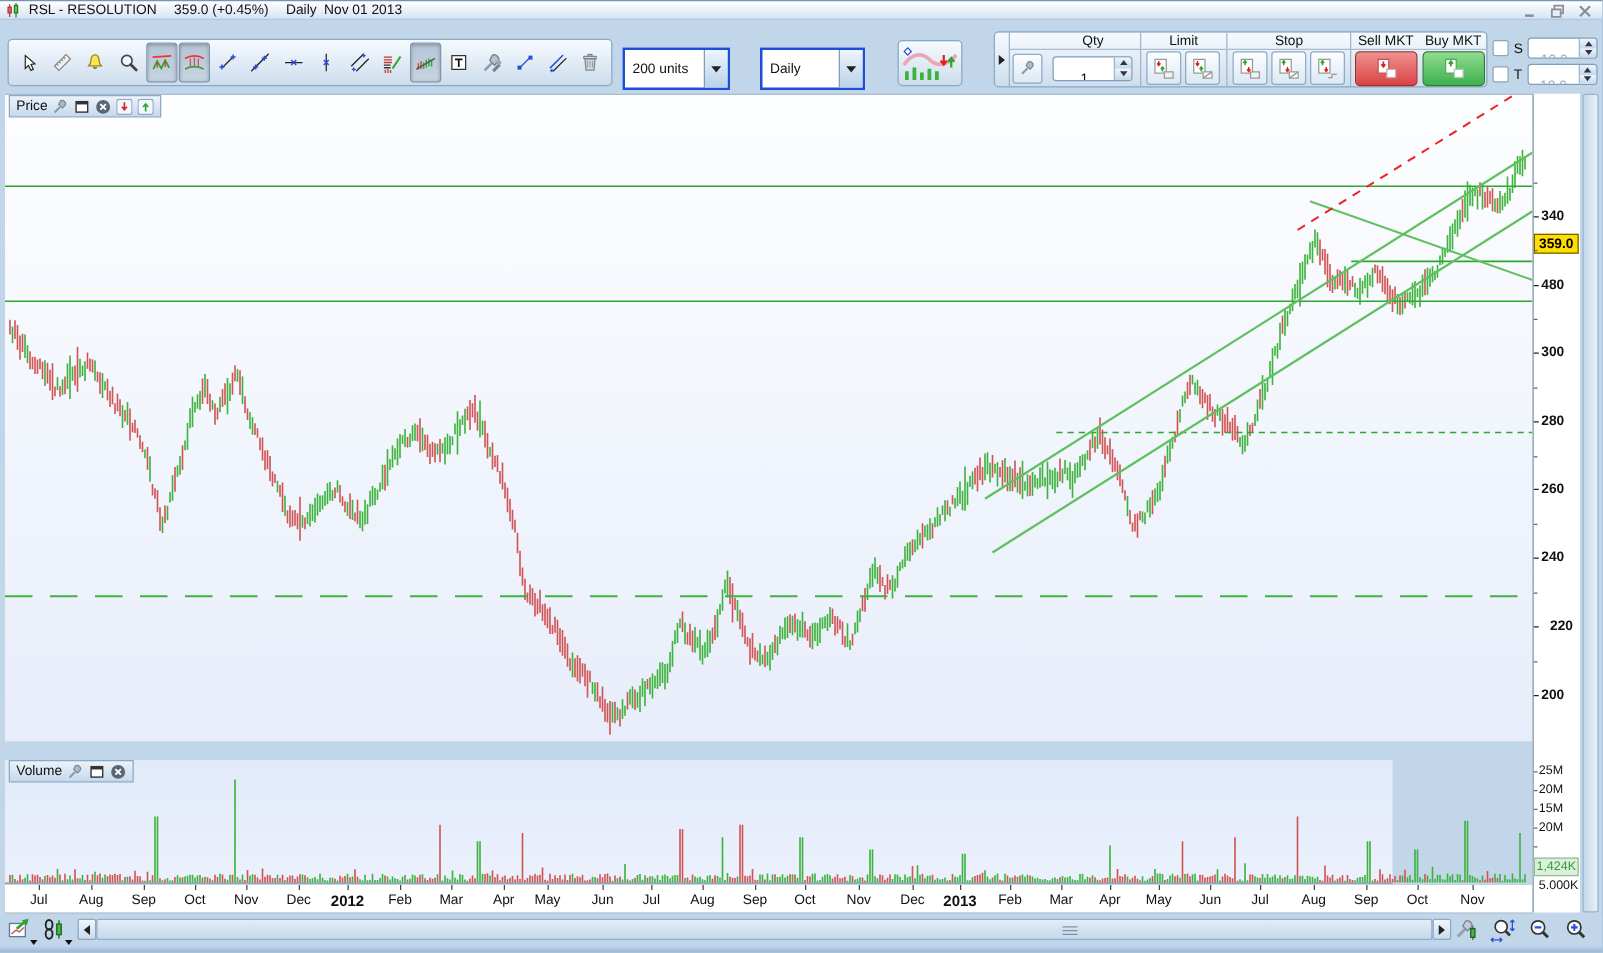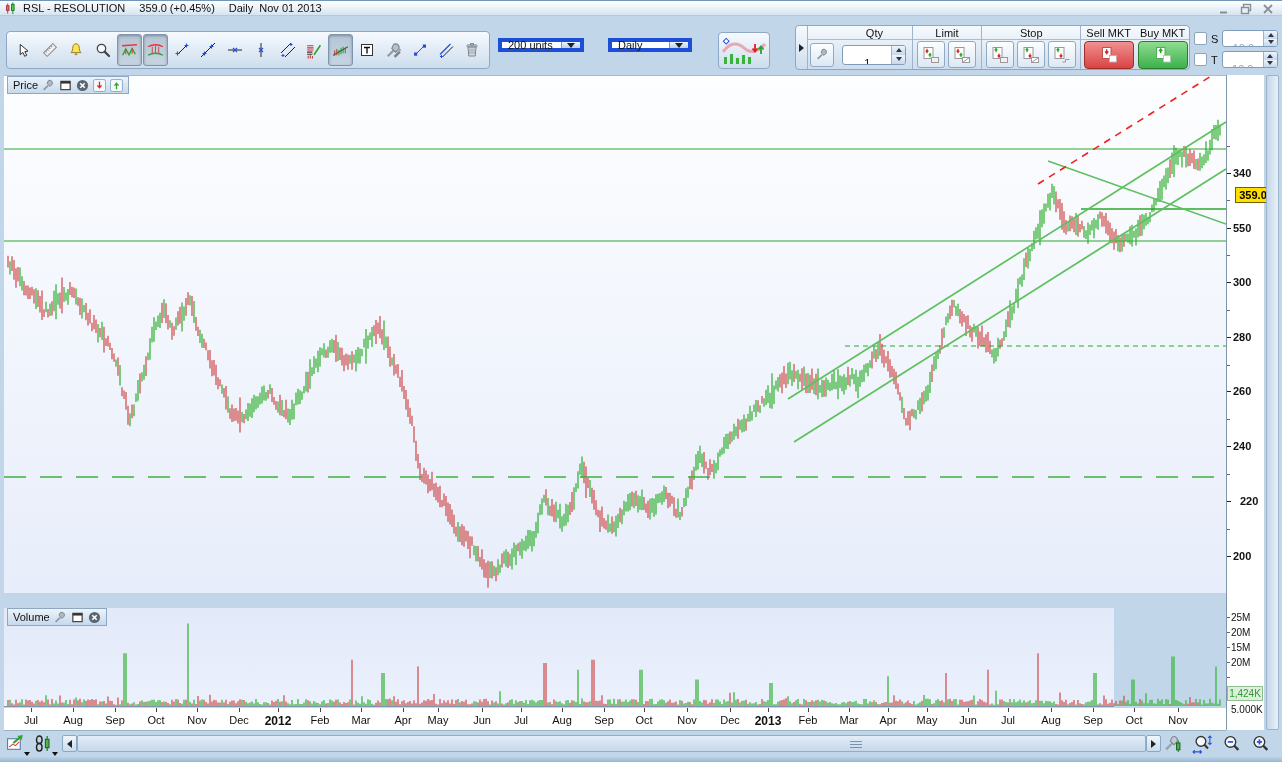--- a/index.html
+++ b/index.html
@@ -11,21 +11,21 @@
     background:linear-gradient(#ffffff,#d5e4f2);border-bottom:1px solid #b3c9dd;
     display:flex;align-items:center;padding-left:4px;box-sizing:border-box;}
   .tseg{margin-right:14px;white-space:nowrap;}
   .winbtns{position:absolute;right:8px;top:1px;display:flex;gap:9px;align-items:center;}
   .winbtn{width:13px;height:13px;display:flex;align-items:center;justify-content:center;cursor:default;}
   
   .panel{background:linear-gradient(#f6fafe,#cddded);border:1px solid #8ca8c4;border-radius:4px;box-sizing:border-box;}
   .tbicons{position:absolute;left:6px;top:30px;height:38px;width:484px;display:flex;align-items:center;padding:0 4px;gap:1px;}
   .ticonbtn{width:25px;height:30px;display:flex;align-items:center;justify-content:center;border:1px solid transparent;border-radius:3px;}
   .ticonbtn.pressed{background:linear-gradient(#b6c5d6,#c6d4e2);border:1px solid #7d96ad;box-shadow:inset 0 1px 3px rgba(0,0,0,.3);}
-  .dd{position:absolute;height:14px;background:#fff;border:4px solid #1d4ed8;display:flex;align-items:center;box-sizing:border-box;}
+  .dd{position:absolute;height:34px;background:#fff;border:2px solid #1d4ed8;display:flex;align-items:center;box-sizing:border-box;}
   .dd .val{flex:1;padding:0 6px;white-space:nowrap;}
   .dd .arrow{width:18px;height:100%;background:linear-gradient(#eef5fc,#b9d2ea);border-left:1px solid #7f9db9;display:flex;align-items:center;justify-content:center;}
   .tri-down{width:0;height:0;border-left:4px solid transparent;border-right:4px solid transparent;border-top:5px solid #222;}
   .tri-up{width:0;height:0;border-left:3px solid transparent;border-right:3px solid transparent;border-bottom:4px solid #334;}
   .tri-dn{width:0;height:0;border-left:3px solid transparent;border-right:3px solid transparent;border-top:4px solid #334;}
   .patternbtn{position:absolute;left:718px;top:31px;width:52px;height:37px;display:flex;align-items:center;justify-content:center;}
   
   .orderpanel{position:absolute;left:795px;top:24px;width:395px;height:45px;display:flex;align-items:stretch;}
   .ocollapse{width:11px;border-right:1px solid #9db4ca;display:flex;align-items:center;justify-content:center;}
   .ogroup{display:flex;flex-direction:column;}
@@ -54,21 +54,21 @@
     background:linear-gradient(#e2e9f9,#ebf1fc);border-bottom:1px solid #8096a8;box-sizing:border-box;}
   .xaxis{position:absolute;left:4px;top:707px;width:1222px;height:22px;background:#fff;border-bottom:1px solid #9ab0c4;}
   .xlabel{position:absolute;top:6px;transform:translateX(-50%);white-space:nowrap;}
   .xlabel.bold{font-weight:bold;font-size:12px;}
   .xtick{position:absolute;top:0;width:1px;height:4px;background:#445;}
   .axiscol{position:absolute;left:1226px;top:74px;width:37px;height:655px;background:#fff;border-left:1px solid #8096a8;}
   .plabel{position:absolute;left:6px;transform:translateY(-50%);font-weight:bold;}
   .vlabel{position:absolute;left:4px;transform:translateY(-50%);font-size:10px;}
   .ptick{position:absolute;left:0;width:4px;height:1px;background:#222;}
   .ptick.m{width:3px;background:#667;}
-  .badge-price{position:absolute;left:8px;top:112px;width:34px;height:14px;background:#ffdf00;
+  .badge-price{position:absolute;left:0px;top:112px;width:34px;height:14px;background:#ffdf00;
     border:1px solid #6e6200;color:#000;font-weight:bold;text-align:center;line-height:14px;}
   .badge-vol{position:absolute;left:0px;top:611px;width:34px;height:13px;background:#ddeedd;
     border:1px solid #8fbf8f;color:#2d9e2d;text-align:center;line-height:13px;font-size:10px;}
   .vscroll{position:absolute;left:1266px;top:74px;width:13px;height:655px;
     background:linear-gradient(90deg,#c4d7e8,#e8f1f9);border:1px solid #9ab4cc;border-radius:2px;box-sizing:border-box;}
   
   .bbar{position:absolute;left:0;top:730px;width:100%;height:26px;background:#c2d6ea;}
   .bicon{position:absolute;top:3px;width:22px;height:20px;}
   .caret{position:absolute;right:-2px;bottom:-2px;width:0;height:0;border-left:3px solid transparent;border-right:3px solid transparent;border-top:4px solid #111;}
   .scrollbtn{position:absolute;top:4px;width:15px;height:17px;background:linear-gradient(#f0f6fc,#c8dbee);
@@ -1765,21 +1765,21 @@
       <span class="xtick" style="left: 1130px;"></span>
       <span class="xlabel" style="left: 1174px;">Nov</span>
       <span class="xtick" style="left: 1174px;"></span>
     </div>
 
   <div class="axiscol" id="axiscol">
     <span class="badge-price">359.0</span>
     <span class="badge-vol">1,424K</span>
   <span class="plabel" style="top: 98px;">340</span>
       <span class="ptick" style="top: 98px;"></span>
-      <span class="plabel" style="top: 153px;">550</span>
+      <span class="plabel" style="top: 153px;">480</span>
       <span class="ptick" style="top: 153px;"></span>
       <span class="plabel" style="top: 207px;">300</span>
       <span class="ptick" style="top: 207px;"></span>
       <span class="plabel" style="top: 262px;">280</span>
       <span class="ptick" style="top: 262px;"></span>
       <span class="plabel" style="top: 316px;">260</span>
       <span class="ptick" style="top: 316px;"></span>
       <span class="plabel" style="top: 371px;">240</span>
       <span class="ptick" style="top: 371px;"></span>
       <span class="plabel" style="top: 426px; margin-left: 7px;">220</span>

